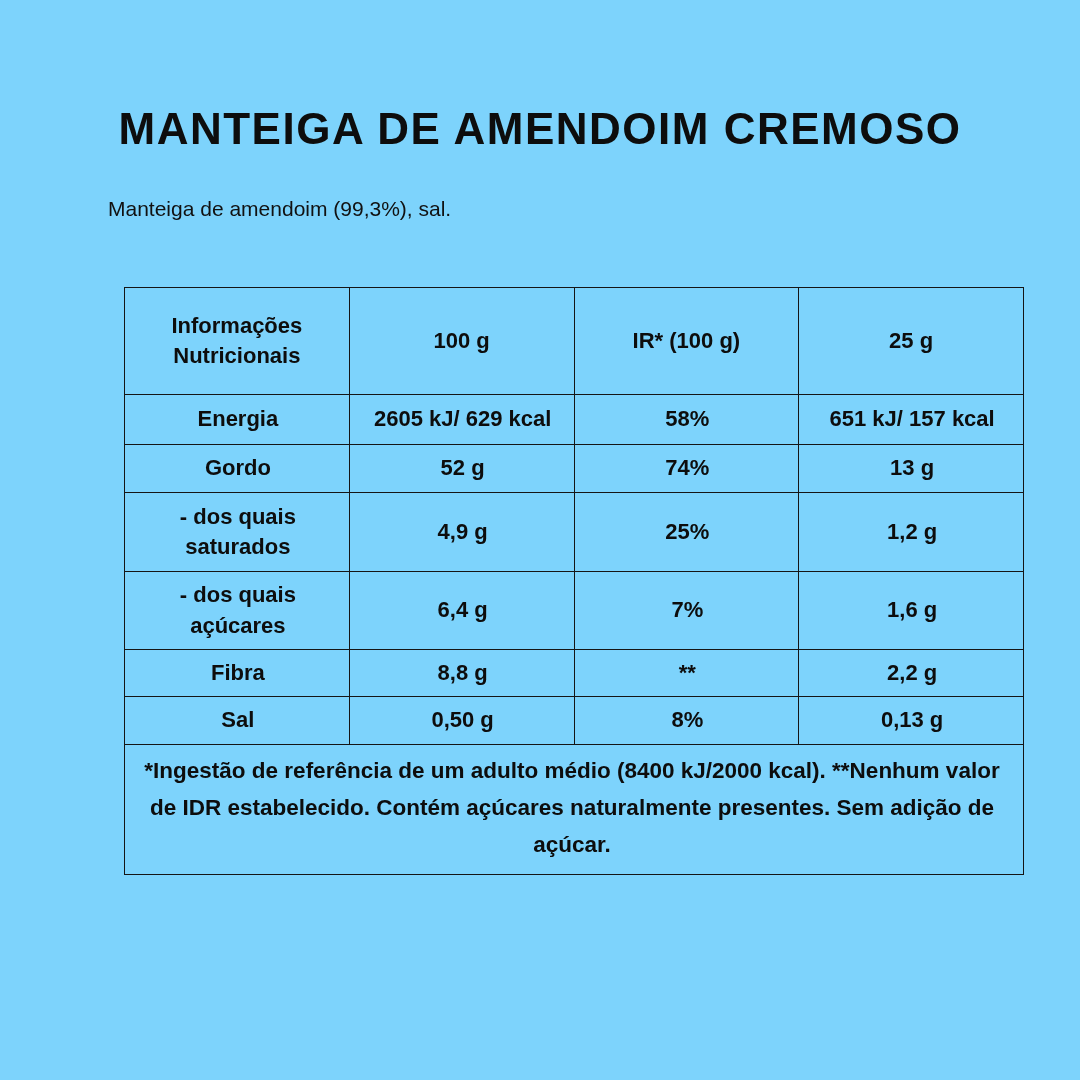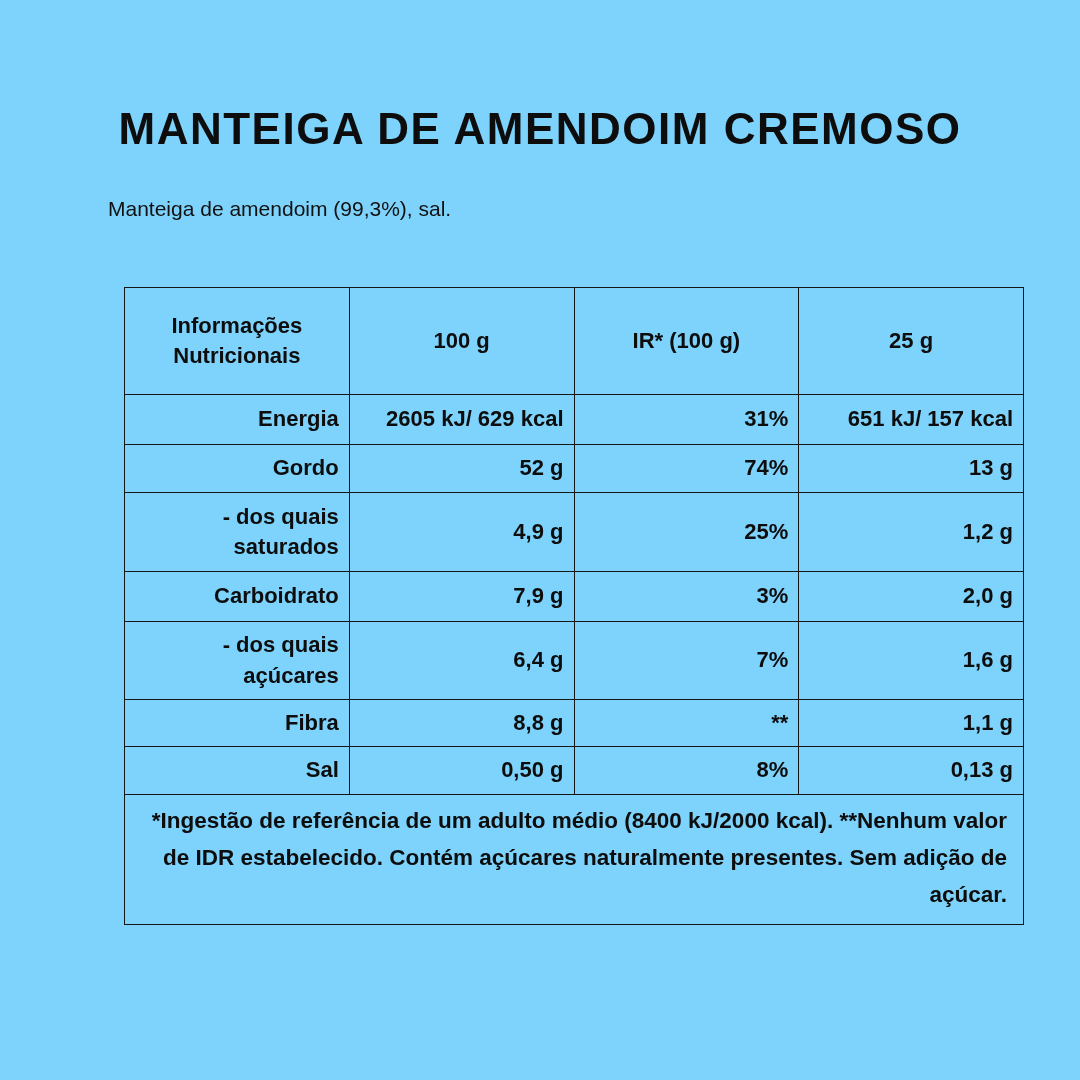--- a/index.html
+++ b/index.html
@@ -42,21 +42,21 @@
     margin-left: 34px;
   }
   .nutrition col { width: 25%; }
   .nutrition th,
   .nutrition td {
     border: 1.5px solid #151515;
     font-size: 22px;
     font-weight: bold;
     color: #0d0d0d;
     padding: 0 10px 0 12px;
-    text-align: right;
+    text-align: center;
     vertical-align: middle;
     line-height: 1.38;
     overflow: hidden;
   }
   .nutrition th {
     text-align: center;
     padding: 0 28px;
   }
   tr.r-head  { height: 107px; }
   tr.h50     { height: 50px; }
@@ -91,52 +91,46 @@
         <th>Informações Nutricionais</th>
         <th>100 g</th>
         <th>IR* (100 g)</th>
         <th>25 g</th>
       </tr>
     </thead>
     <tbody>
       <tr class="h50">
         <td>Energia</td>
         <td>2605 kJ/ 629 kcal</td>
-        <td>31%</td>
+        <td>58%</td>
         <td>651 kJ/ 157 kcal</td>
       </tr>
       <tr class="h48">
         <td>Gordo</td>
         <td>52 g</td>
         <td>74%</td>
         <td>13 g</td>
       </tr>
       <tr class="h79">
         <td>- dos quais saturados</td>
         <td>4,9 g</td>
         <td>25%</td>
         <td>1,2 g</td>
       </tr>
-      <tr class="h50">
-        <td>Carboidrato</td>
-        <td>7,9 g</td>
-        <td>3%</td>
-        <td>2,0 g</td>
-      </tr>
       <tr class="h78">
         <td>- dos quais açúcares</td>
         <td>6,4 g</td>
         <td>7%</td>
         <td>1,6 g</td>
       </tr>
       <tr class="h47">
         <td>Fibra</td>
         <td>8,8 g</td>
         <td>**</td>
-        <td>1,1 g</td>
+        <td>2,2 g</td>
       </tr>
       <tr class="h48">
         <td>Sal</td>
         <td>0,50 g</td>
         <td>8%</td>
         <td>0,13 g</td>
       </tr>
       <tr>
         <td class="footnote-cell" colspan="4">*Ingestão de referência de um adulto médio (8400 kJ/2000 kcal). **Nenhum valor de IDR estabelecido. Contém açúcares naturalmente presentes. Sem adição de açúcar.</td>
       </tr>

